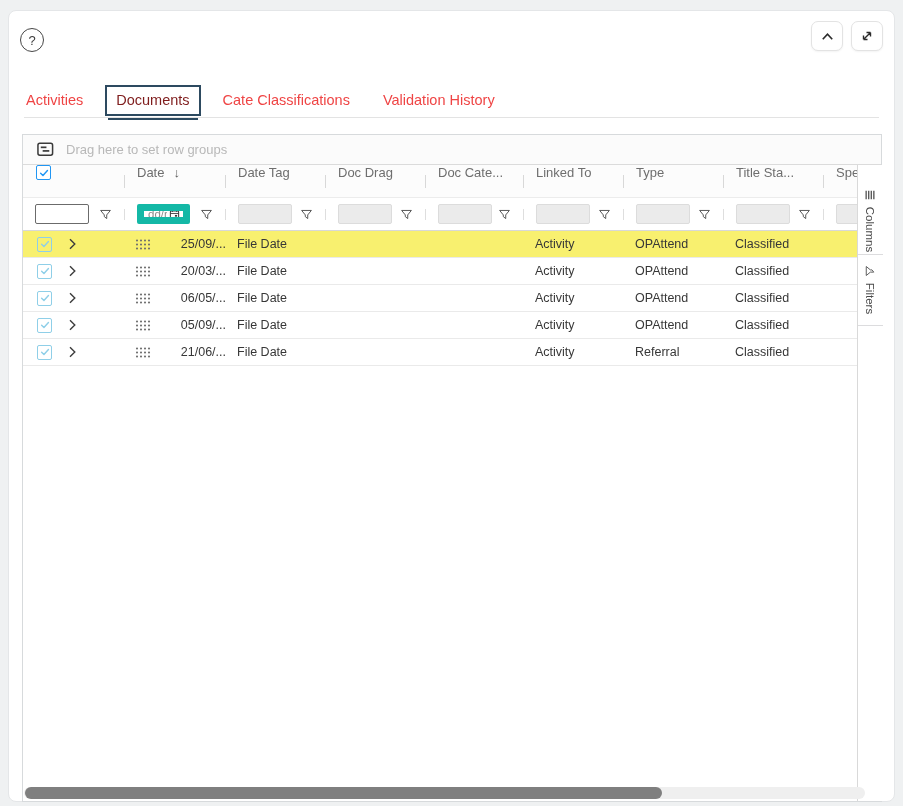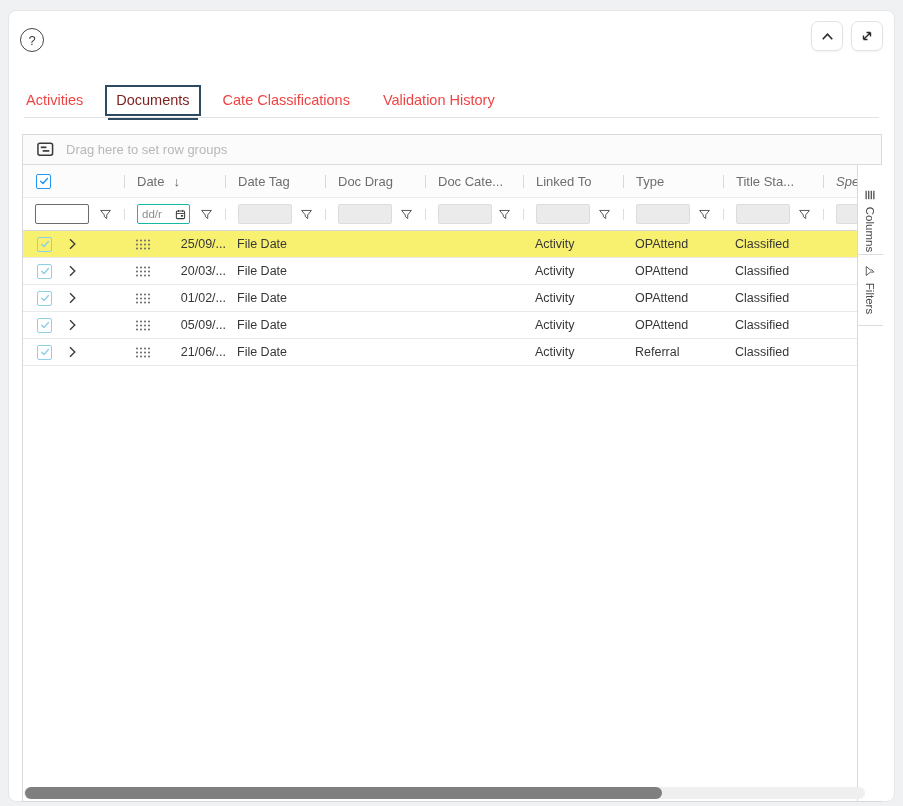--- a/index.html
+++ b/index.html
@@ -34,31 +34,31 @@
           border:1px solid #d7dadc; background:#fff; display:flex; flex-direction:column; }
 
   .group-bar { height:30px; flex:none; display:flex; align-items:center; gap:12px;
                padding-left:14px; background:#fbfbfb; border-bottom:1px solid #dbdbdb; }
   .group-bar .ph { color:#b8b8b8; font-size:13px; }
 
   .grid-main { flex:1; display:flex; min-height:0; position:relative; }
   .viewport { width:834px; flex:none; overflow:hidden; background:#fff; }
 
   .header-row { height:33px; width:861px; display:flex; background:#fcfcfc; border-bottom:1px solid #ececec; }
-  .hcell { flex:none; display:flex; align-items:center; padding:0 6px 0 12px;
+  .hcell { flex:none; display:flex; padding:0 6px 0 12px;
            color:#6e6e6e; font-size:13px; position:relative; white-space:nowrap; overflow:hidden; cursor:pointer; }
   .hcell::after { content:''; position:absolute; right:0; top:10px; height:13px; width:1px; background:#d8d8d8; }
   .hcell .sort { margin-left:9px; color:#5a5a5a; font-size:13px; }
 
   .filter-row { height:33px; width:861px; display:flex; background:#fff; border-bottom:1px solid #d8d8d8; }
   .fcell { flex:none; display:flex; align-items:center; padding:0 13px 0 12px; position:relative; }
   .fcell::after { content:''; position:absolute; right:0; top:11px; height:11px; width:1px; background:#dedede; }
   .inp { height:20px; flex:none; }
   .inp.text { width:54px; background:#fff; border:1px solid #6b6b6b; border-radius:2px; }
-  .inp.date { width:53px; background:#fff; border:1px solid #14b8a6; border-radius:2px;
+  .inp.date { width:53px; background:#fff; border:7px solid #14b8a6; border-radius:2px;
               display:flex; align-items:center; gap:2px; padding:0 3px 0 4px;
               font-size:11.5px; color:#8d8d8d; overflow:hidden; }
   .inp.date .ph { flex:1; overflow:hidden; white-space:nowrap; }
   .inp.disabled { width:54px; background:#ebebeb; border:1px solid #dcdcdc; border-radius:2px; }
   .fcell .funnel-wrap { margin-left:auto; display:flex; cursor:pointer; }
 
   .row { height:27px; width:861px; display:flex; background:#fff; border-bottom:1px solid #eaeaea;
          font-size:12.5px; color:#373737; cursor:pointer; }
   .row.hl { background:var(--row-highlight); }
   .cell { flex:none; display:flex; align-items:center; padding-left:11px;
@@ -152,21 +152,21 @@
             </div>
             <div class="hcell" style="width: 100px;">
               <span>Linked To</span>
             </div>
             <div class="hcell" style="width: 100px;">
               <span>Type</span>
             </div>
             <div class="hcell" style="width: 100px;">
               <span>Title Sta...</span>
             </div>
-            <div class="hcell" style="width: 60px; font-style: italic;">
+            <div class="hcell" style="width: 60px;">
               <span>Spe</span>
             </div>
           </div>
         <div class="filter-row" id="filterRow">
             <div class="fcell" style="width: 102px;">
               <span class="inp text"></span>
               <span class="funnel-wrap">
                 <svg width="13" height="13" viewBox="0 0 16 16">
                   <path d="M2 3 L14 3 L9.5 8.5 L9.5 13 L6.5 10.6 L6.5 8.5 Z" fill="none" stroke="#4c4c4c" stroke-width="1.15" stroke-linejoin="round"></path>
                 </svg>
@@ -346,21 +346,21 @@
                     <circle cx="2" cy="5.5" r="1.05" fill="#6e6e6e"></circle>
                     <circle cx="6" cy="5.5" r="1.05" fill="#6e6e6e"></circle>
                     <circle cx="10" cy="5.5" r="1.05" fill="#6e6e6e"></circle>
                     <circle cx="14" cy="5.5" r="1.05" fill="#6e6e6e"></circle>
                     <circle cx="2" cy="9.5" r="1.05" fill="#6e6e6e"></circle>
                     <circle cx="6" cy="9.5" r="1.05" fill="#6e6e6e"></circle>
                     <circle cx="10" cy="9.5" r="1.05" fill="#6e6e6e"></circle>
                     <circle cx="14" cy="9.5" r="1.05" fill="#6e6e6e"></circle>
                   </svg>
                 </span>
-                <span>01/02/...</span>
+                <span>06/05/...</span>
               </div>
               <div class="cell" style="width: 100px;">File Date</div>
               <div class="cell" style="width: 100px;"></div>
               <div class="cell" style="width: 98px;"></div>
               <div class="cell" style="width: 100px;">Activity</div>
               <div class="cell" style="width: 100px;">OPAttend</div>
               <div class="cell" style="width: 100px;">Classified</div>
               <div class="cell" style="width: 60px;"></div>
             </div>
             <div class="row">

